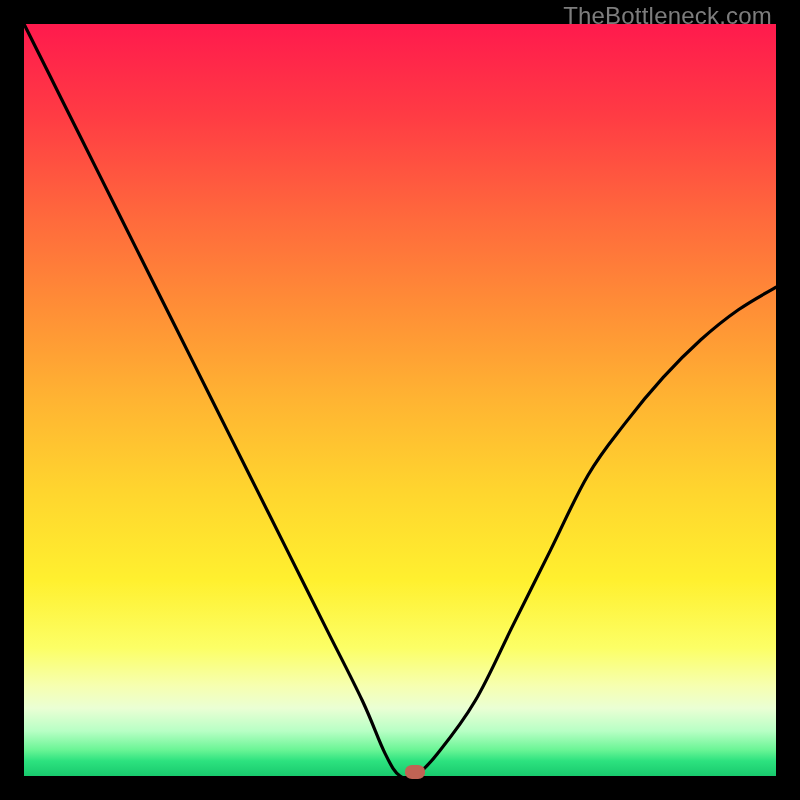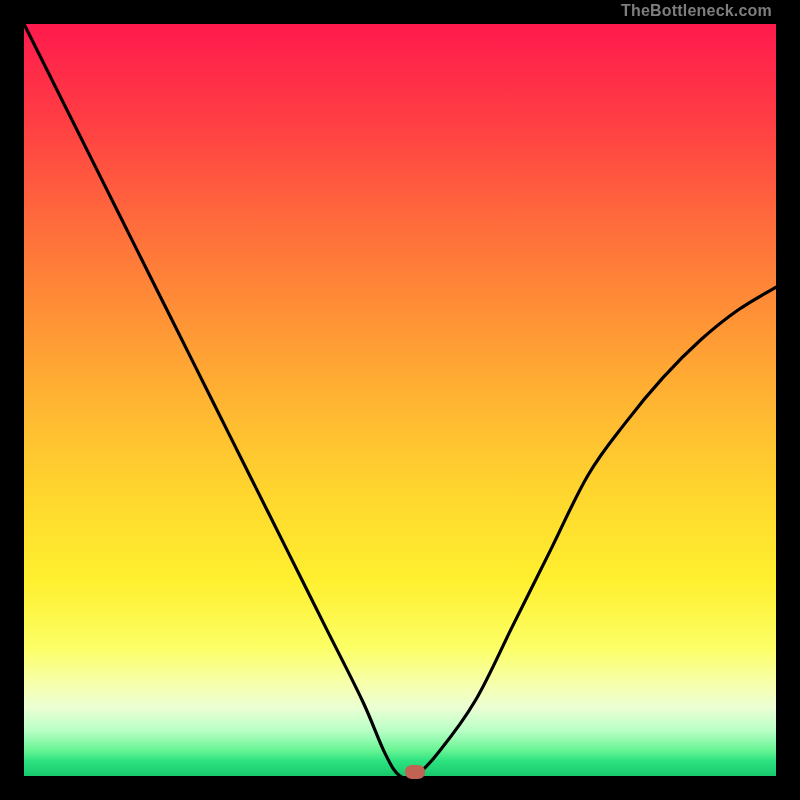--- a/index.html
+++ b/index.html
@@ -38,22 +38,22 @@
       #b8ffc5 94%,
       #6bf596 96.5%,
       #2de27f 98%,
       #18c96d 100%);
   }
   .watermark {
     position: absolute;
     top: 2px;
     right: 28px;
     color: #7d7d7d;
-    font-size: 16px;
-    font-weight: 700;
+    font-size: 24px;
+    font-weight: 400;
     letter-spacing: 0.2px;
     user-select: none;
   }
   svg.curve {
     position: absolute;
     inset: 0;
     width: 752px;
     height: 752px;
     overflow: visible;
   }

